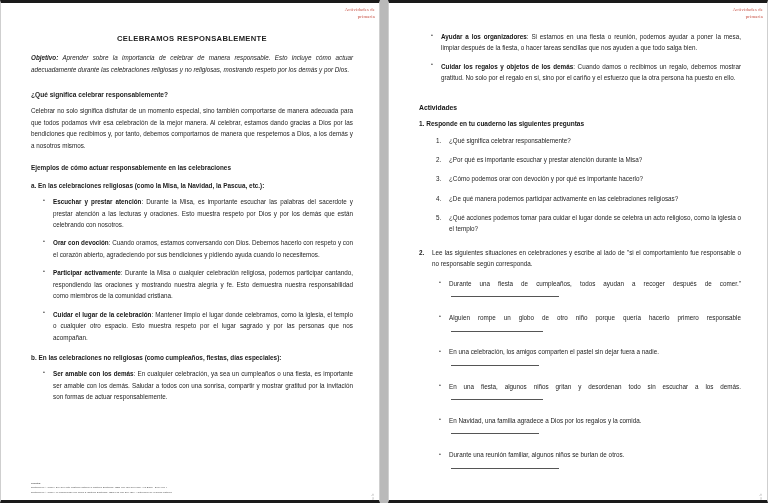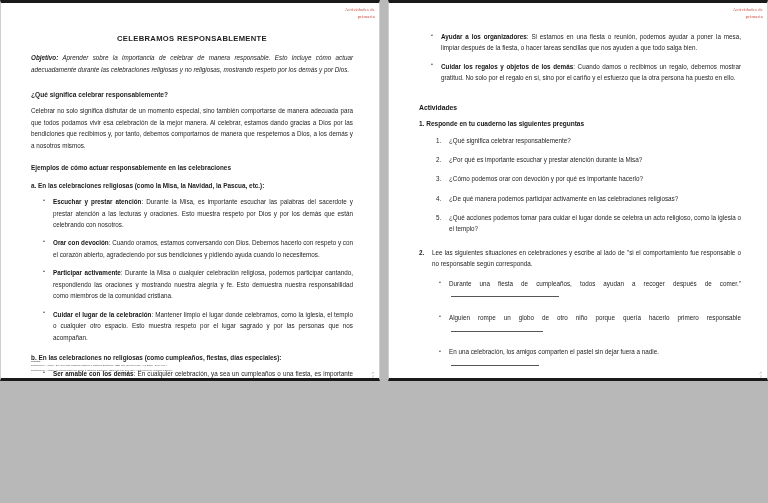--- a/index.html
+++ b/index.html
@@ -10,21 +10,21 @@
   body {
     width: 768px;
     height: 503px;
     background: #b8b8b8;
     font-family: "Liberation Sans", sans-serif;
     overflow: hidden;
   }
   .spread {
     display: flex;
     width: 768px;
-    height: 381px;
+    height: 503px;
     box-sizing: border-box;
     gap: 8px;
     background: #b9b9b9;
   }
   .page {
     position: relative;
     background: #ffffff;
     border: 1px solid #cfcfcf;
     border-top: 3px solid #1a1a1a;
     border-bottom: 3px solid #1a1a1a;

